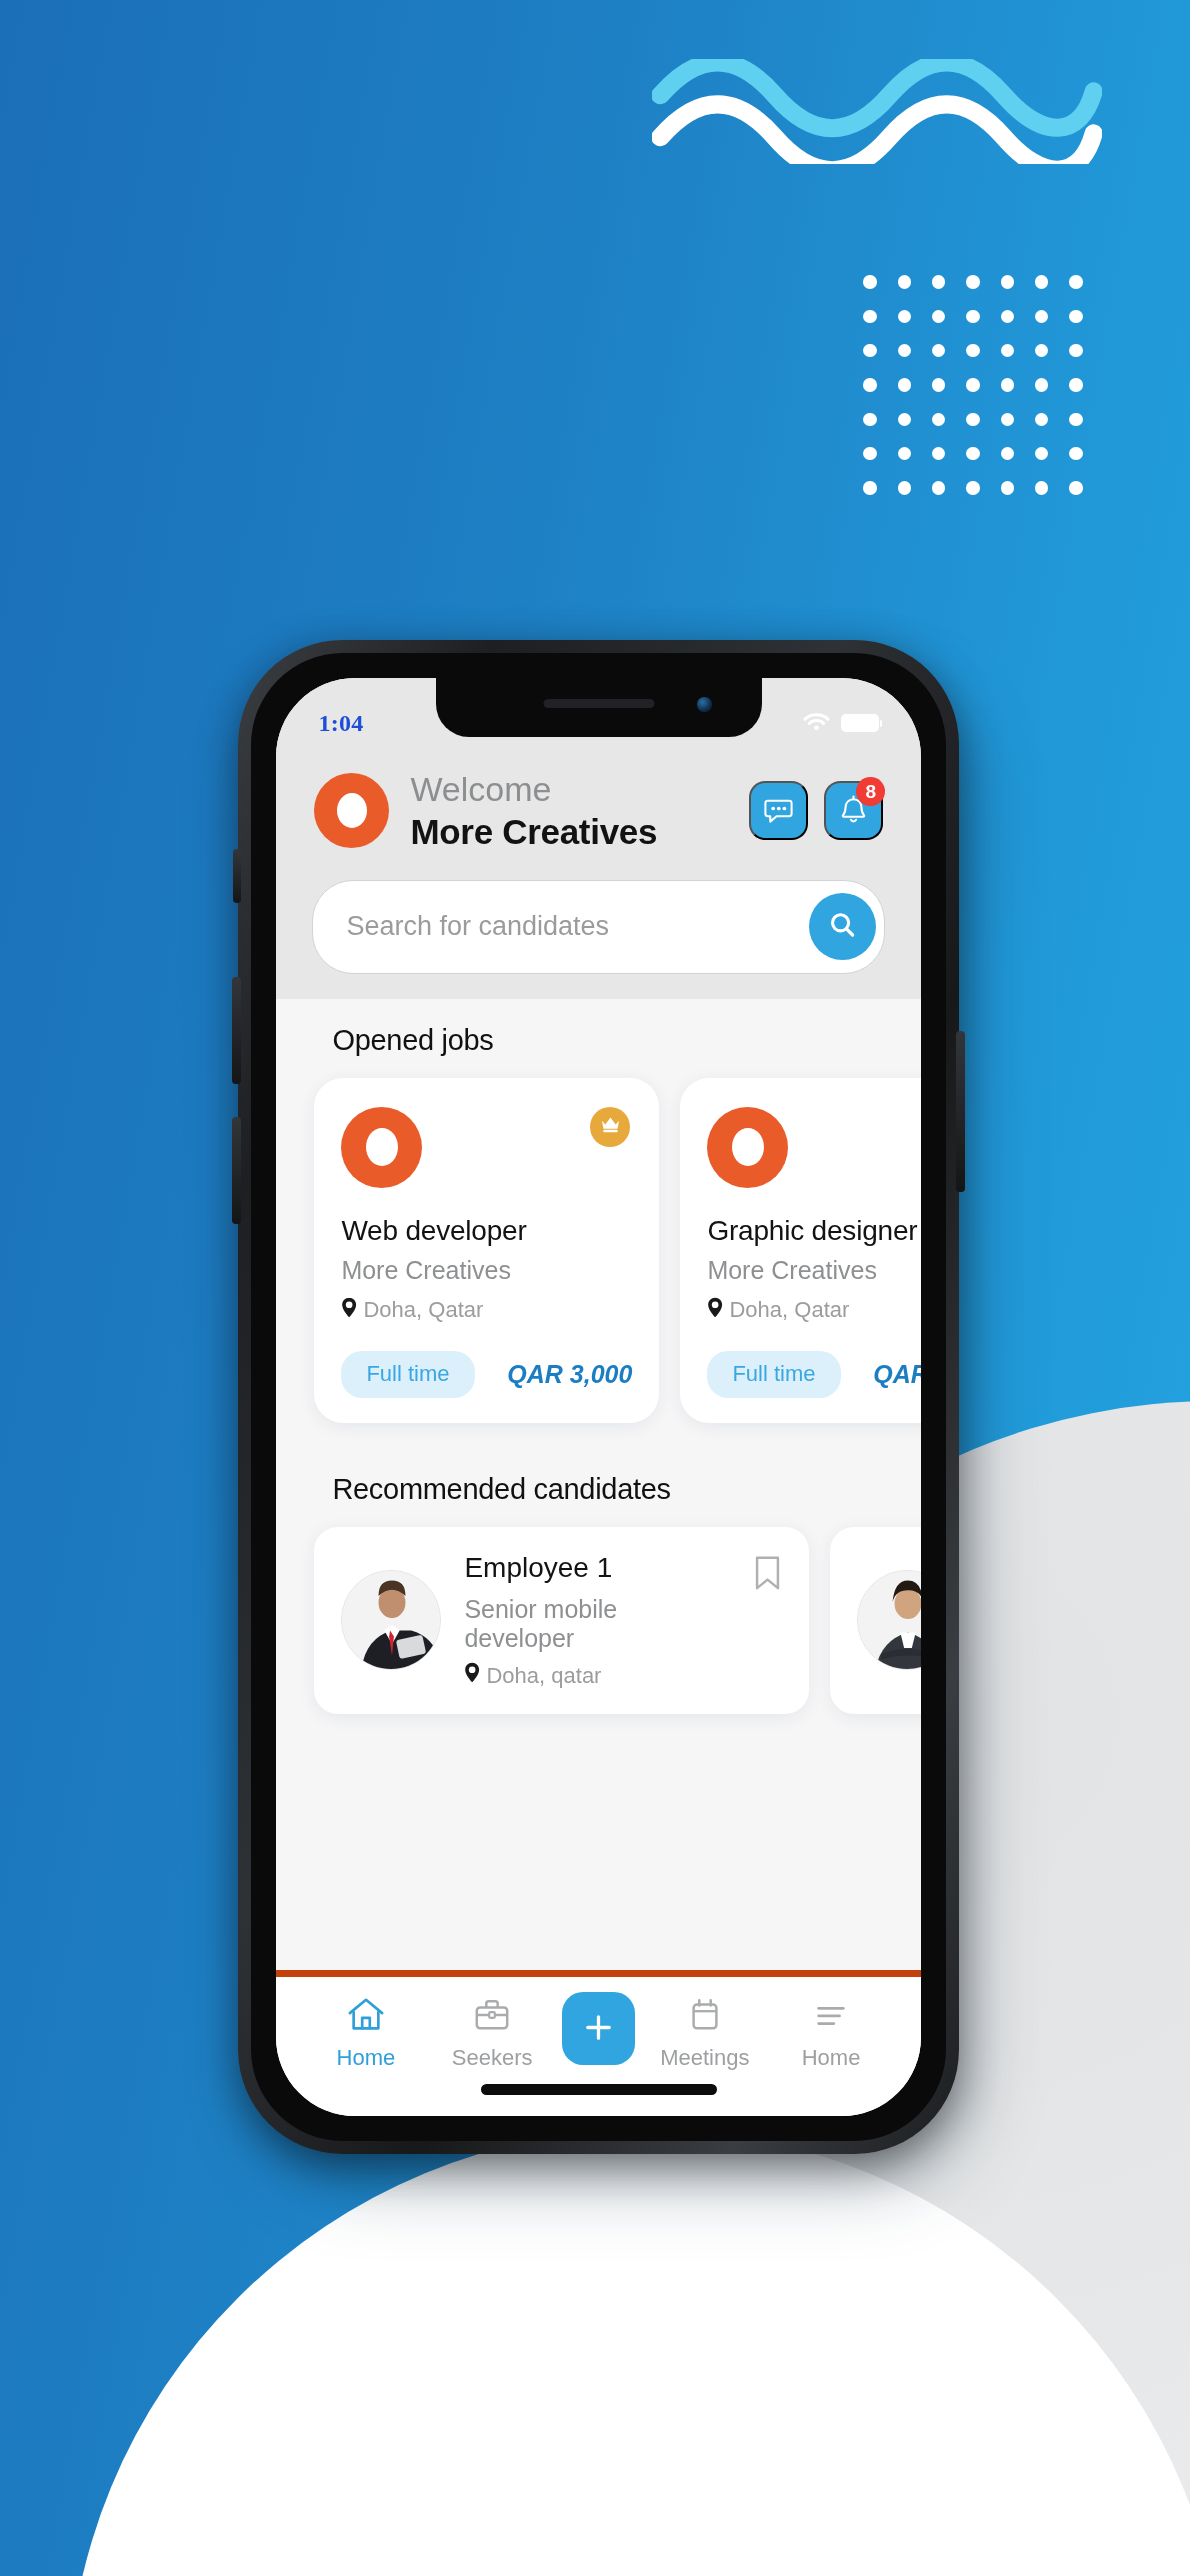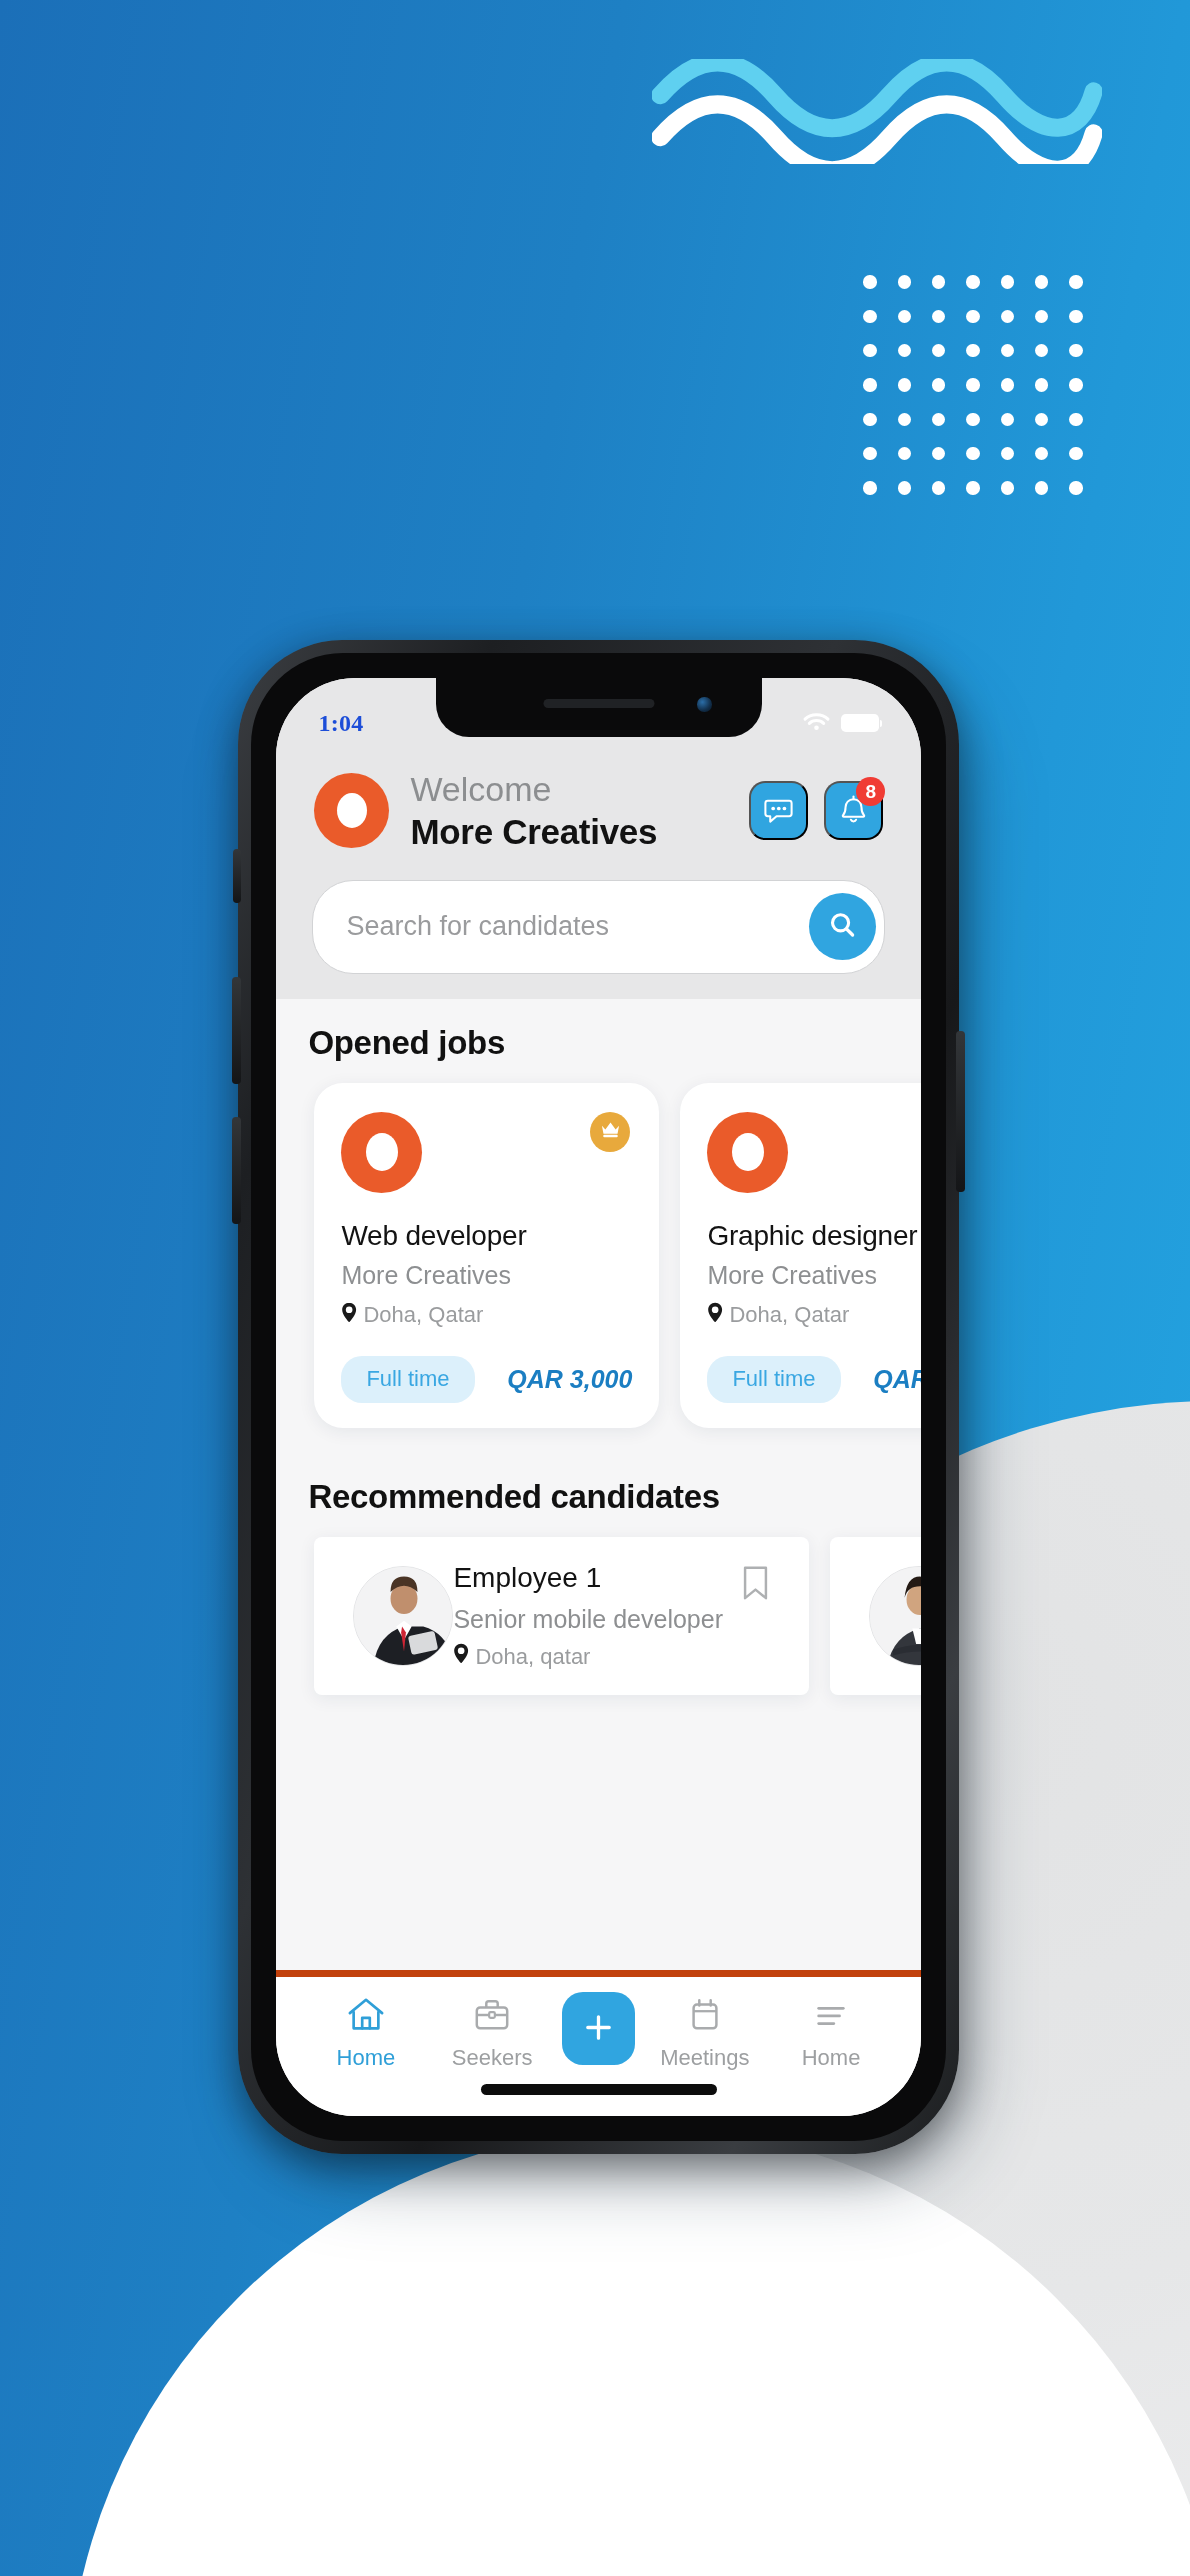--- a/index.html
+++ b/index.html
@@ -169,22 +169,22 @@
     display:flex; align-items:center; justify-content:center;
     flex:0 0 67px;
   }
 
   
   #app-content{
     flex:1 1 auto; background:#f6f6f7; overflow:hidden;
     padding-top:25px;
   }
   .section-title{
-    font-size:33px; font-weight:700; color:#111; letter-spacing:-0.3px;
-    padding:0 32px; margin-bottom:21px;
+    font-size:29px; font-weight:400; color:#111; letter-spacing:-0.3px;
+    padding:0 56px; margin-bottom:21px;
   }
   .h-scroll{ display:flex; gap:21px; padding:0 38px 7.7px 38px; }
 
   
   .job-card{
     flex:0 0 345px; width:345px;
     background:#fff; border-radius:29px;
     padding:29px 27px 25px 27px;
     box-shadow:0 3.8px 17px rgba(20,40,70,.07);
     position:relative;
@@ -207,24 +207,24 @@
   .job-foot{ display:flex; align-items:center; justify-content:space-between; margin-top:27px; }
   .chip{
     background:#dcf0fb; color:#3aa7e2;
     font-size:22px; padding:10.5px 25px; border-radius:21px;
   }
   .salary{ font-size:25px; font-weight:700; color:#1b7ec2; white-space:nowrap;font-style:italic; }
 
   
   .cand-card{
     flex:0 0 495px; width:495px;
-    background:#fff; border-radius:8px;
-    padding:25px 39px;
+    background:#fff; border-radius:24px;
+    padding:25px 27px;
     box-shadow:0 3.8px 17px rgba(20,40,70,.07);
-    display:flex; align-items:center; 
+    display:flex; align-items:center; gap:23px;
     position:relative;
   }
   .avatar{
     width:100px; height:100px; border-radius:50%;
     flex:0 0 100px; overflow:hidden;
     border:1px solid #e3e4e6; background:#f2f2f3;
     position:relative;
   }
   .cand-info{ flex:1 1 auto; min-width:0; }
   .cand-name{ font-size:28px; font-weight:500; color:#131313; }

